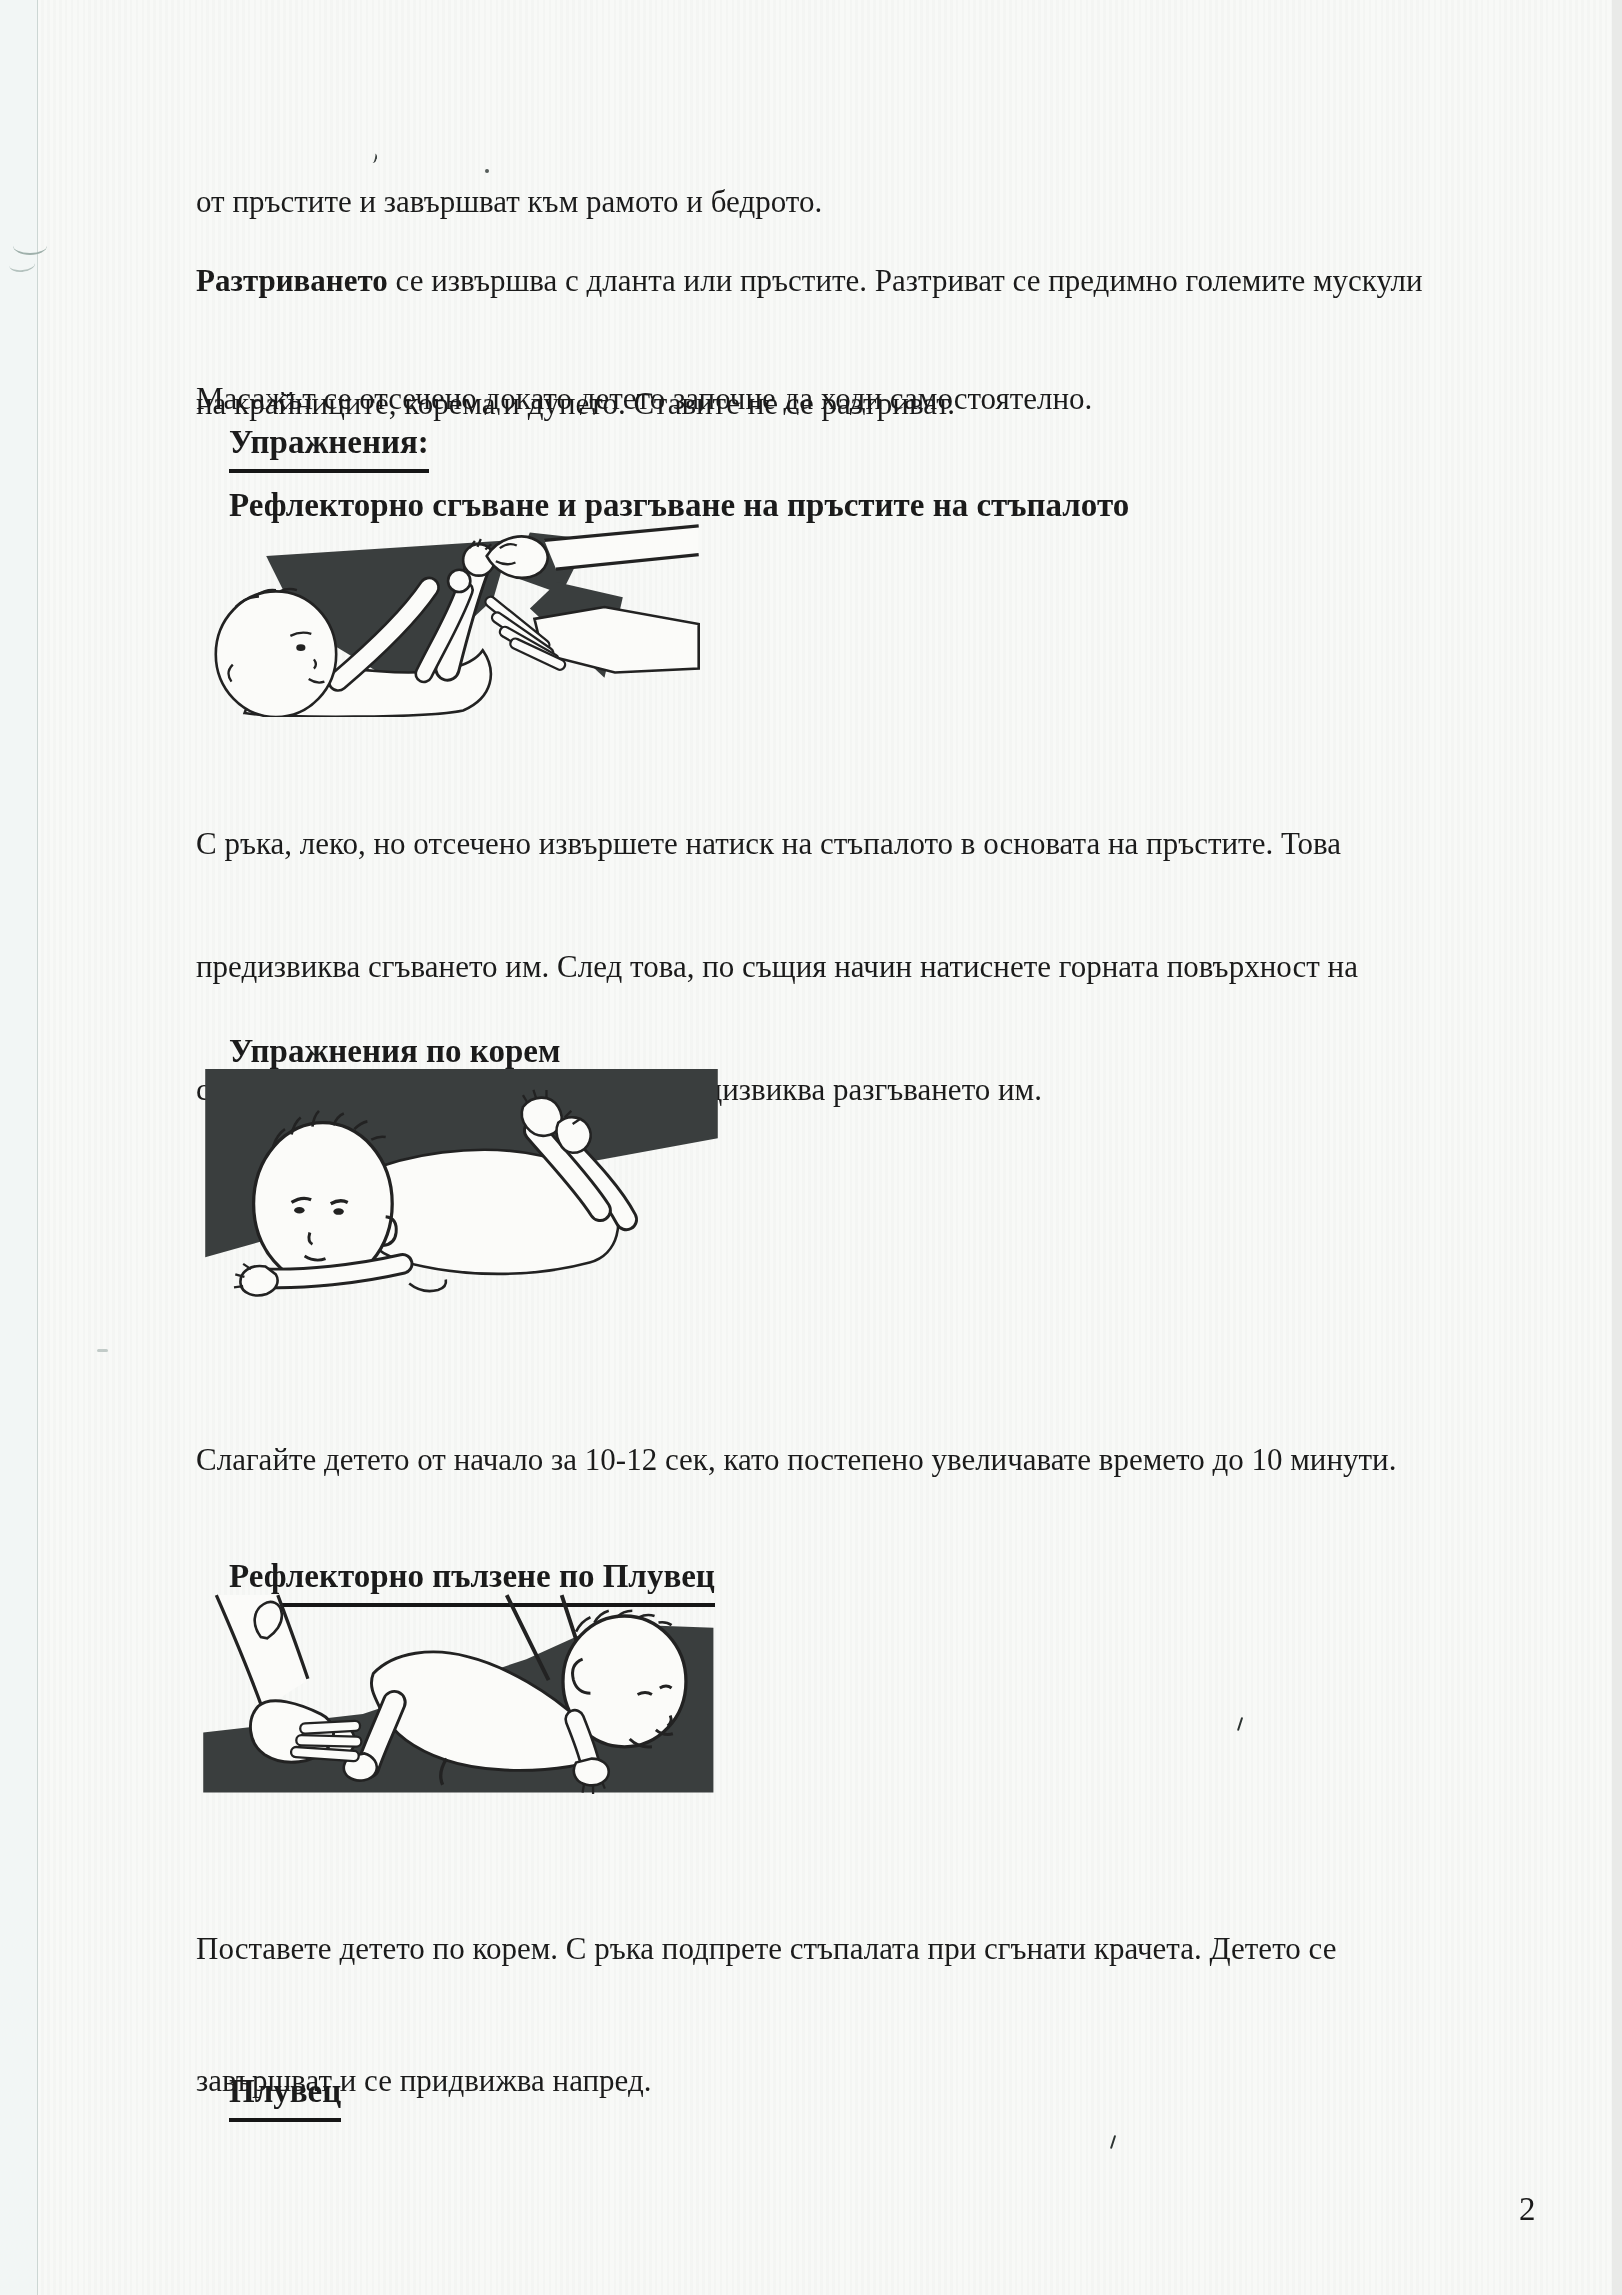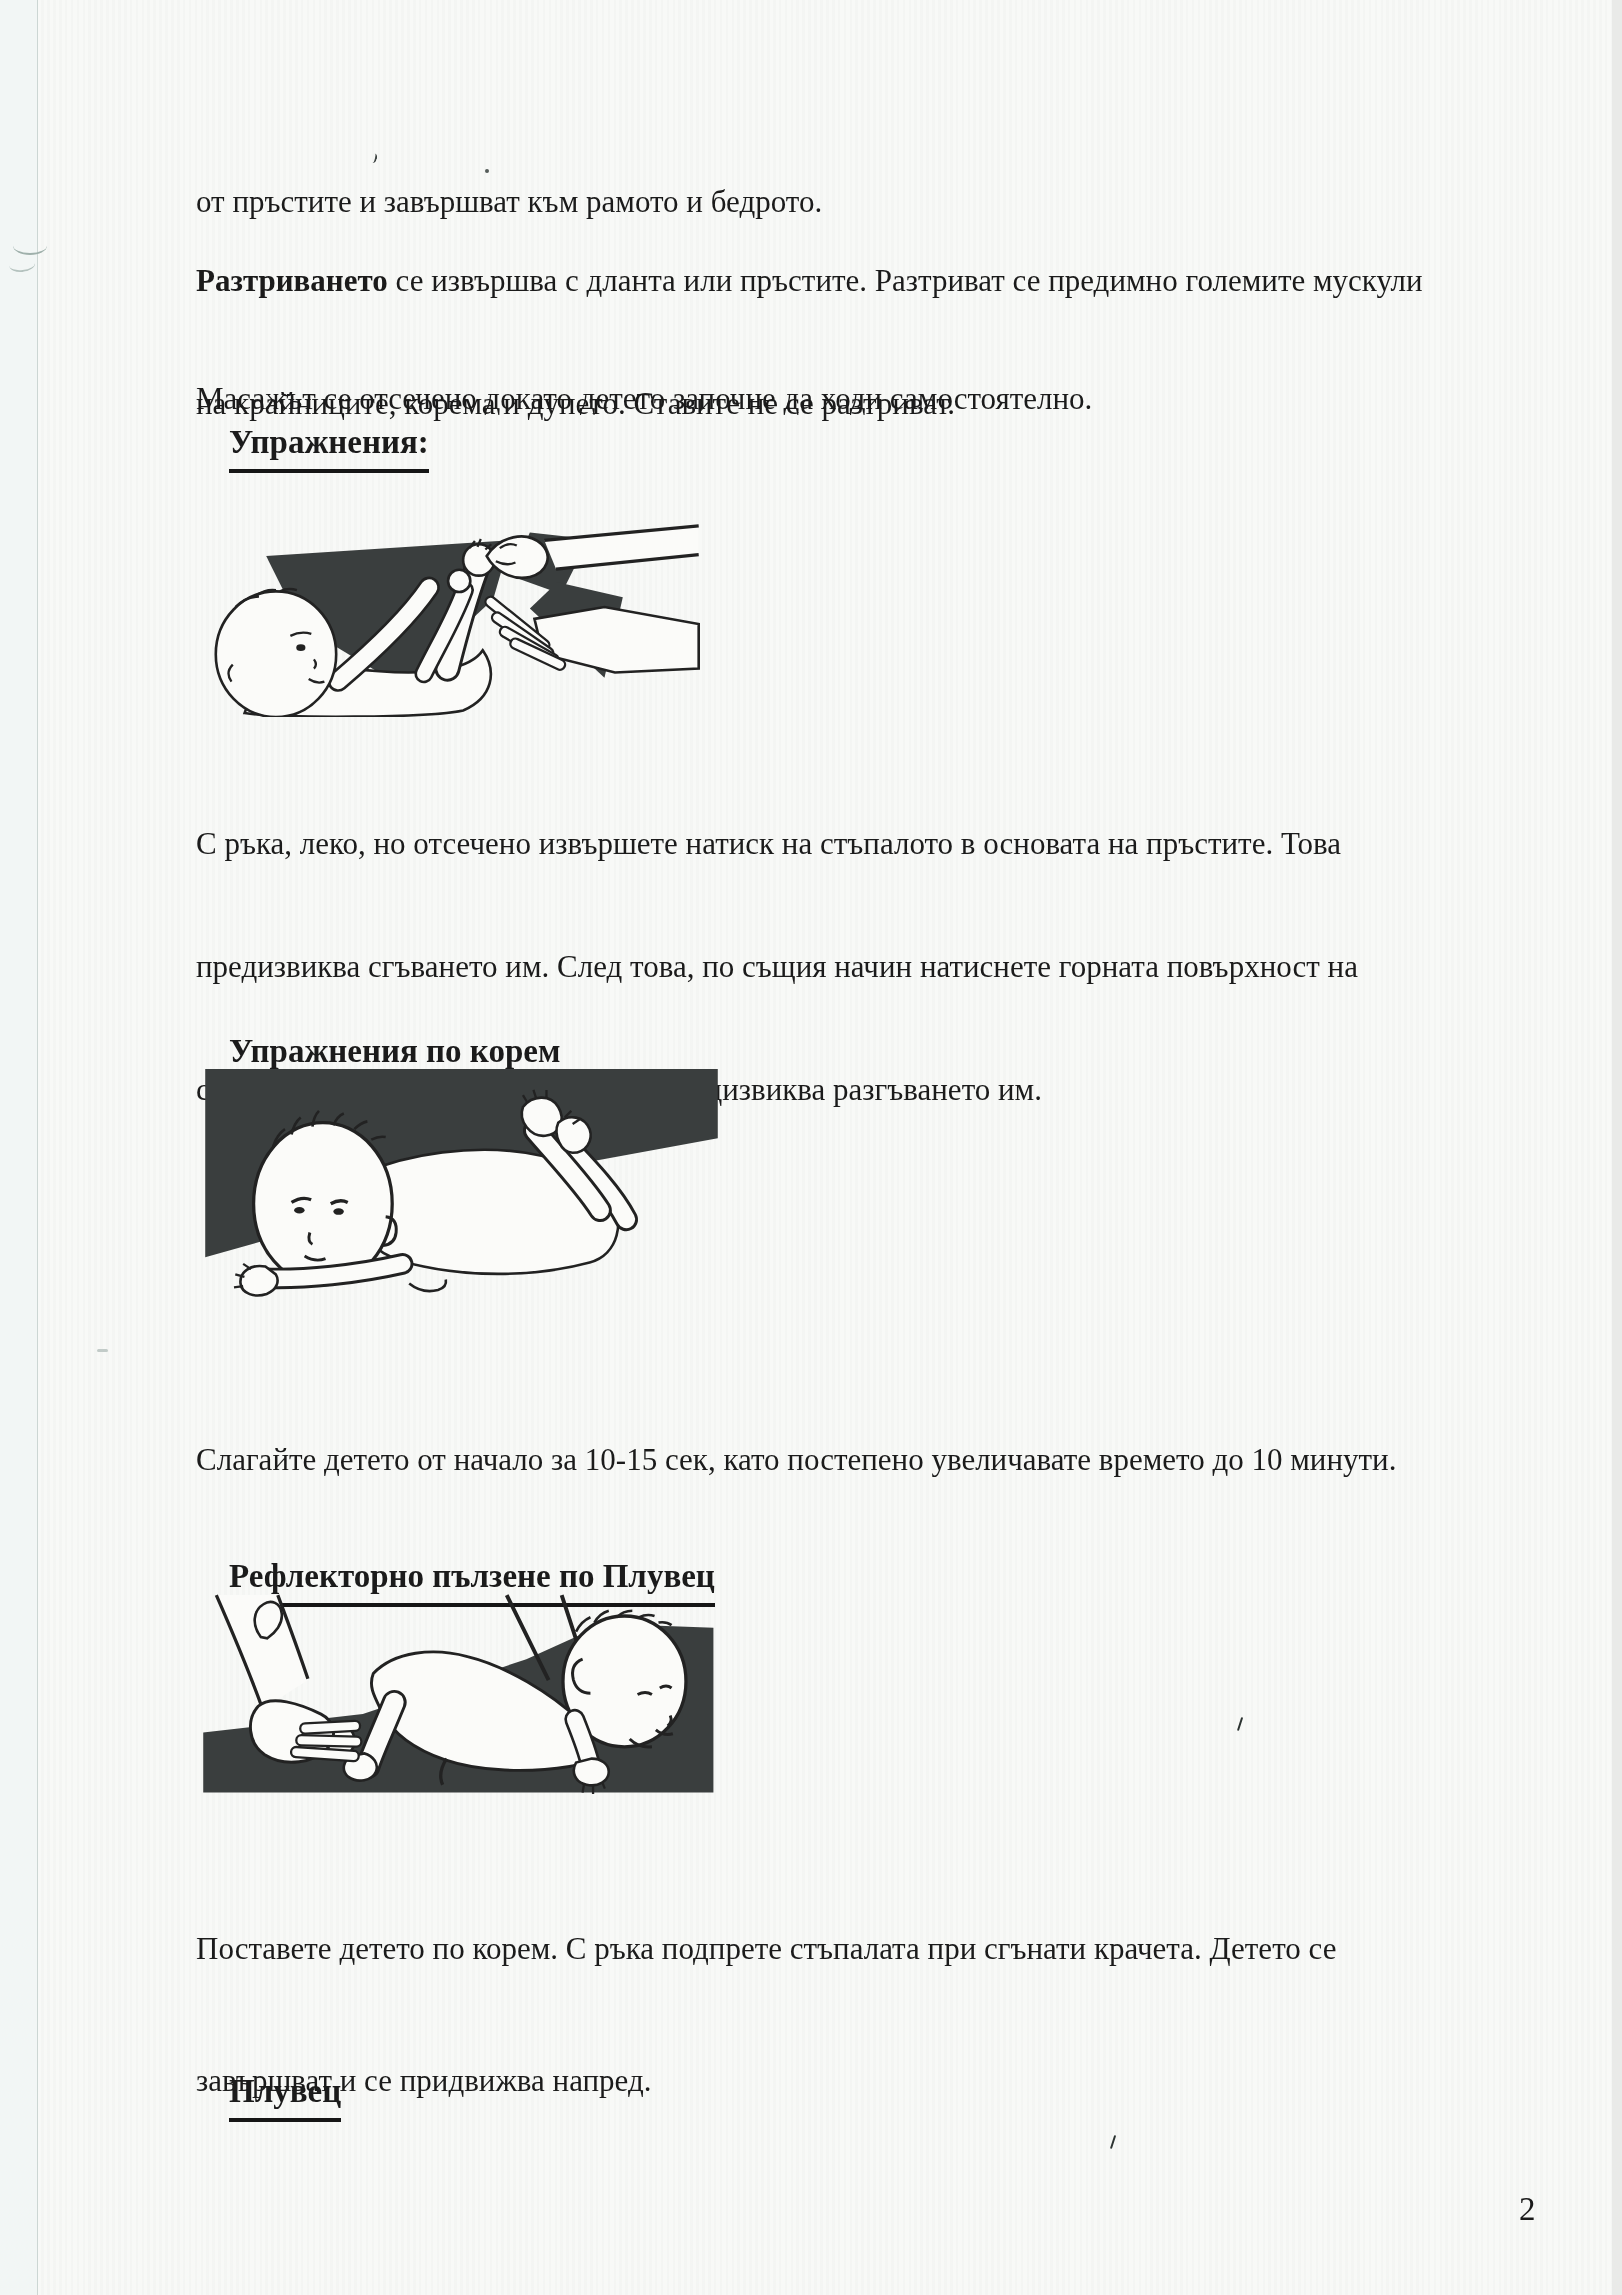--- a/index.html
+++ b/index.html
@@ -59,20 +59,23 @@
   </div>
 
   <div class="block para" style="left:196px;top:296px;">
     <div>Масажът се отсечено докато детето започне да ходи самостоятелно.</div>
   </div>
 
   <div class="block heading" style="left:196px;top:387px;">
     <span class="underlined">Упражнения:</span>
   </div>
 
+  <div class="block heading" style="left:196px;top:450px;">
+    <span>Рефлекторно сгъване и разгъване на пръстите на стъпалото</span>
+  </div>
 
   <div class="ill" style="left:204px;top:522px;width:496px;height:195px;">
     <svg viewBox="0 0 758 298">
       <polygon points="95,52 468,28 442,118 300,250 148,158" fill="#3a3e3e"></polygon>
       <polygon points="498,16 588,26 546,110 468,82" fill="#3a3e3e"></polygon>
       <polygon points="540,92 640,115 612,238 498,132" fill="#3a3e3e"></polygon>
 
       <polygon points="520,28 756,6 756,50 538,72" fill="#fbfbf9"></polygon>
       <path d="M520,28 L756,6 M538,72 L756,50" stroke="#222" stroke-width="5" fill="none"></path>
 
@@ -153,21 +156,21 @@
 
       <path d="M310,310 C240,326 160,334 100,332" stroke="#222" stroke-width="33" fill="none" stroke-linecap="round"></path>
       <path d="M310,310 C240,326 160,334 100,332" stroke="#fbfbf9" stroke-width="24" fill="none" stroke-linecap="round"></path>
       <path d="M100,314 C78,310 60,322 62,340 C64,356 84,362 102,356 C118,350 122,336 116,326 Z" fill="#fbfbf9" stroke="#222" stroke-width="4"></path>
       <path d="M78,318 l-12,-8 M68,330 l-14,-4 M66,344 l-14,2" stroke="#222" stroke-width="3.5" fill="none"></path>
       <path d="M320,340 q20,16 44,10 q14,-4 12,-16" fill="none" stroke="#222" stroke-width="4"></path>
     </svg>
   </div>
 
   <div class="block para" style="left:196px;top:1357px;">
-    <div>Слагайте детето от начало за 10-15 сек, като постепено увеличавате времето до 10 минути.</div>
+    <div>Слагайте детето от начало за 10-12 сек, като постепено увеличавате времето до 10 минути.</div>
   </div>
 
   <div class="block heading" style="left:196px;top:1521px;">
     <span class="underlined">Рефлекторно пълзене по Плувец</span>
   </div>
 
   <div class="ill" style="left:198px;top:1591px;width:520px;height:207px;">
     <svg viewBox="0 0 795 316">
       <polygon points="8,308 8,216 252,188 502,104 622,50 788,56 788,308" fill="#3a3e3e"></polygon>
       <path d="M472,6 L536,136 M556,6 L584,92" stroke="#222" stroke-width="6" fill="none"></path>

